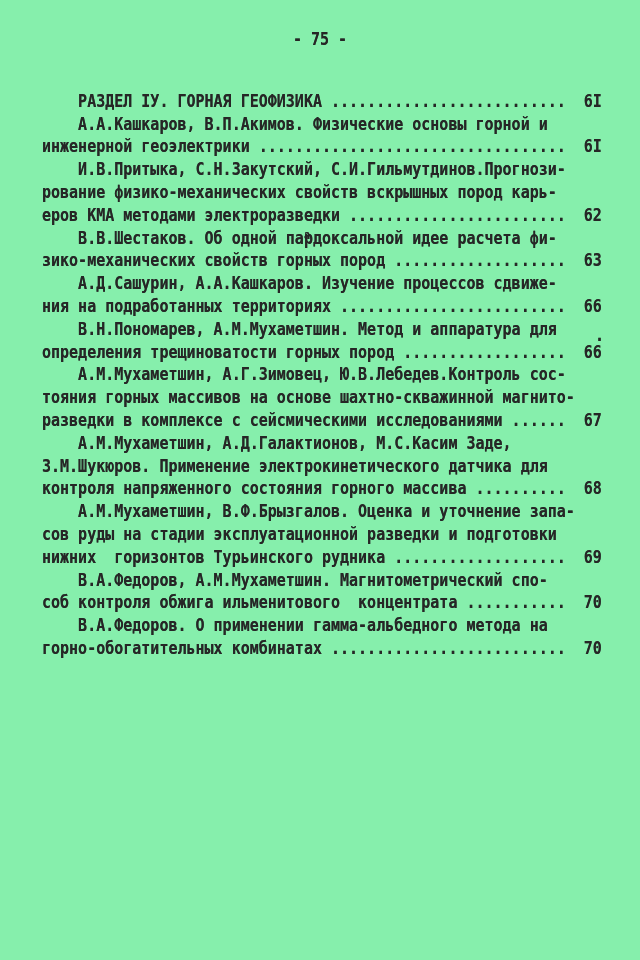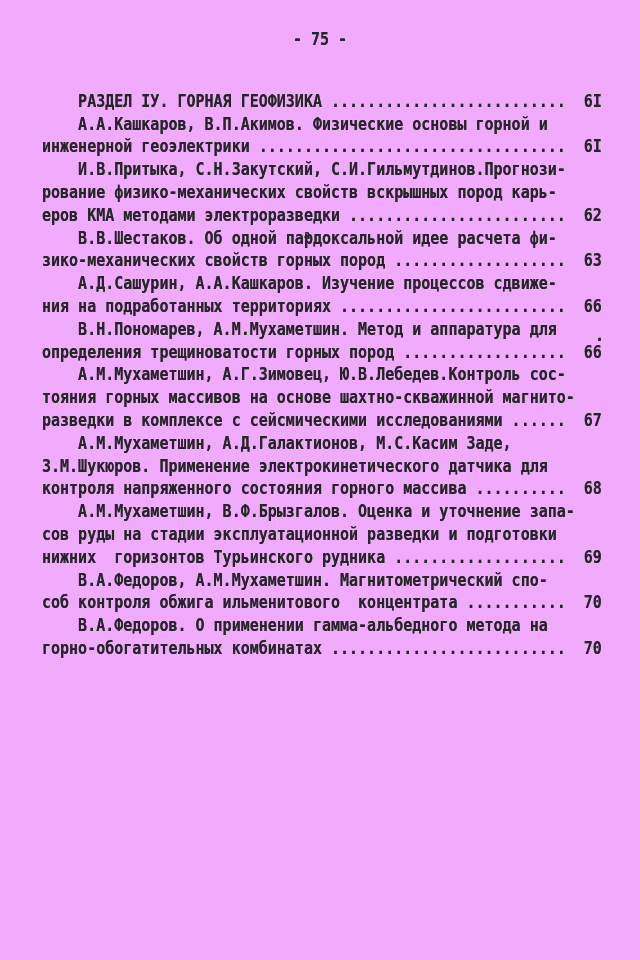--- a/index.html
+++ b/index.html
@@ -1,17 +1,17 @@
 <!DOCTYPE html>
 <html><head>
 <meta charset="utf-8">
 <style>
   html,body{margin:0;padding:0;background:#e8e8e8;}
   .sheet{
-    position:relative;width:640px;height:960px;background:#f0abfc;
+    position:relative;width:640px;height:960px;background:#86efac;
     overflow:hidden;font-family:"DejaVu Sans Mono",monospace;
     color:#262626;font-weight:bold;
   }
   .page-header{
     position:absolute;top:28px;left:0;width:640px;text-align:center;
     font-size:15px;transform:scaleY(1.2);transform-origin:center top;
     white-space:pre;text-shadow:0 0 .4px rgba(30,30,30,.65);
   }
   .toc{
     position:absolute;left:42px;top:90px;width:580px;

